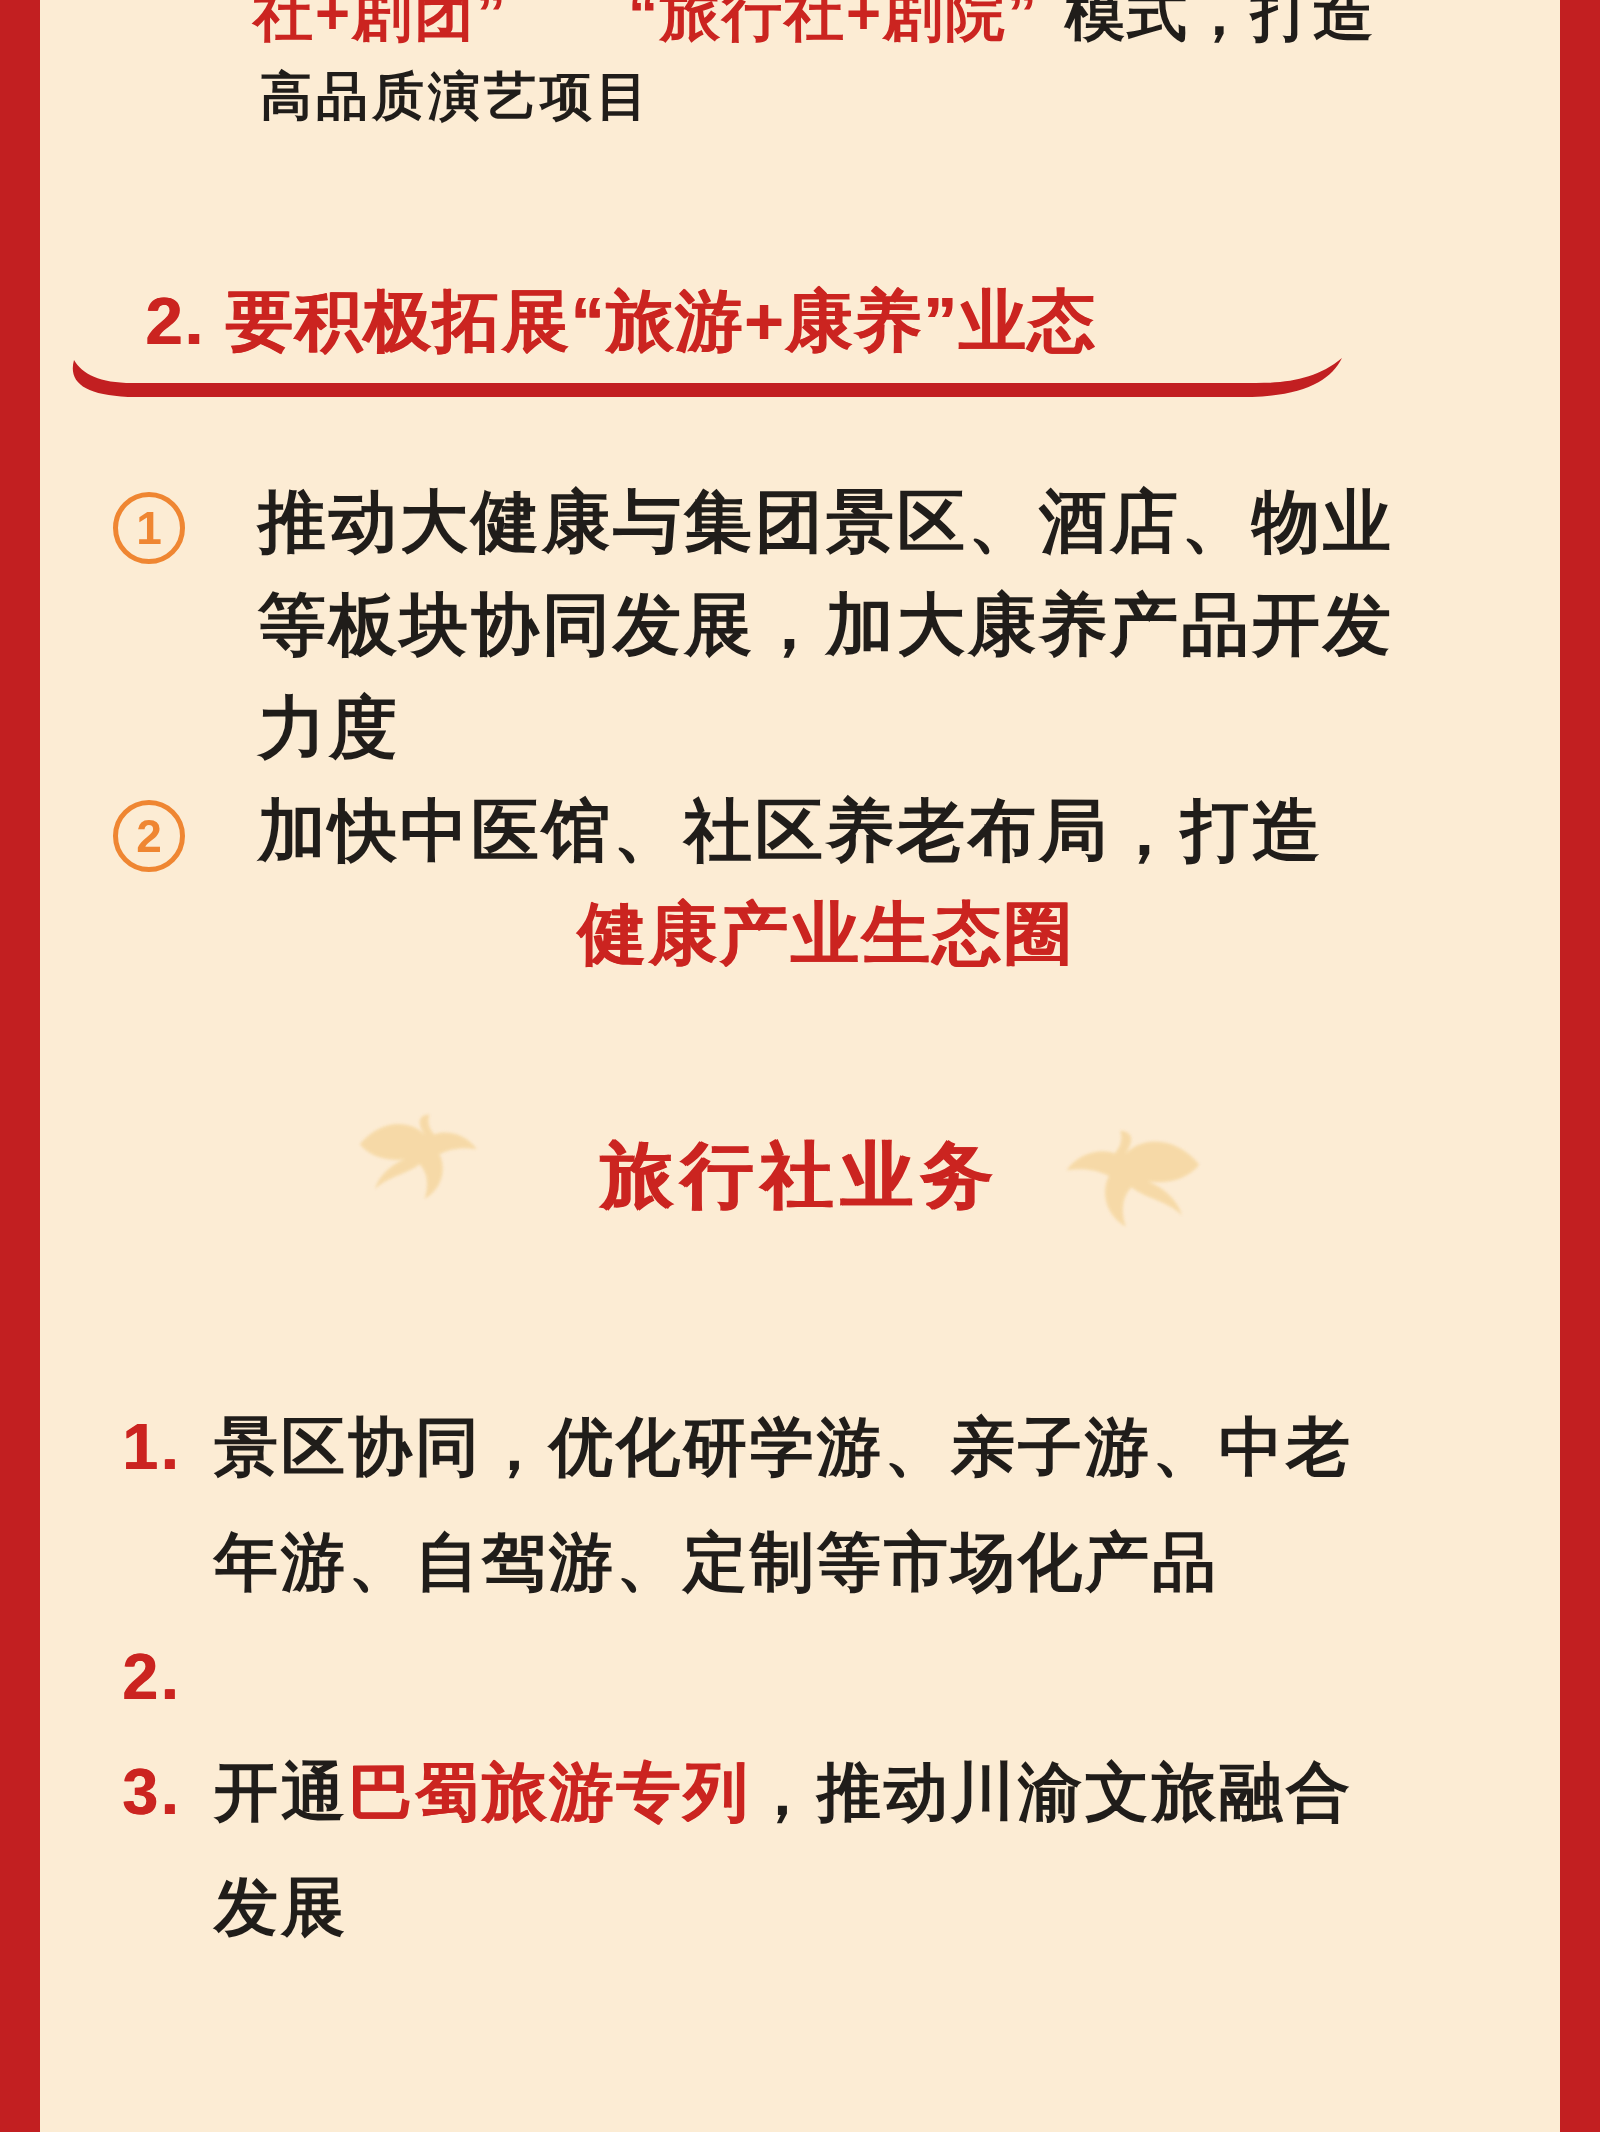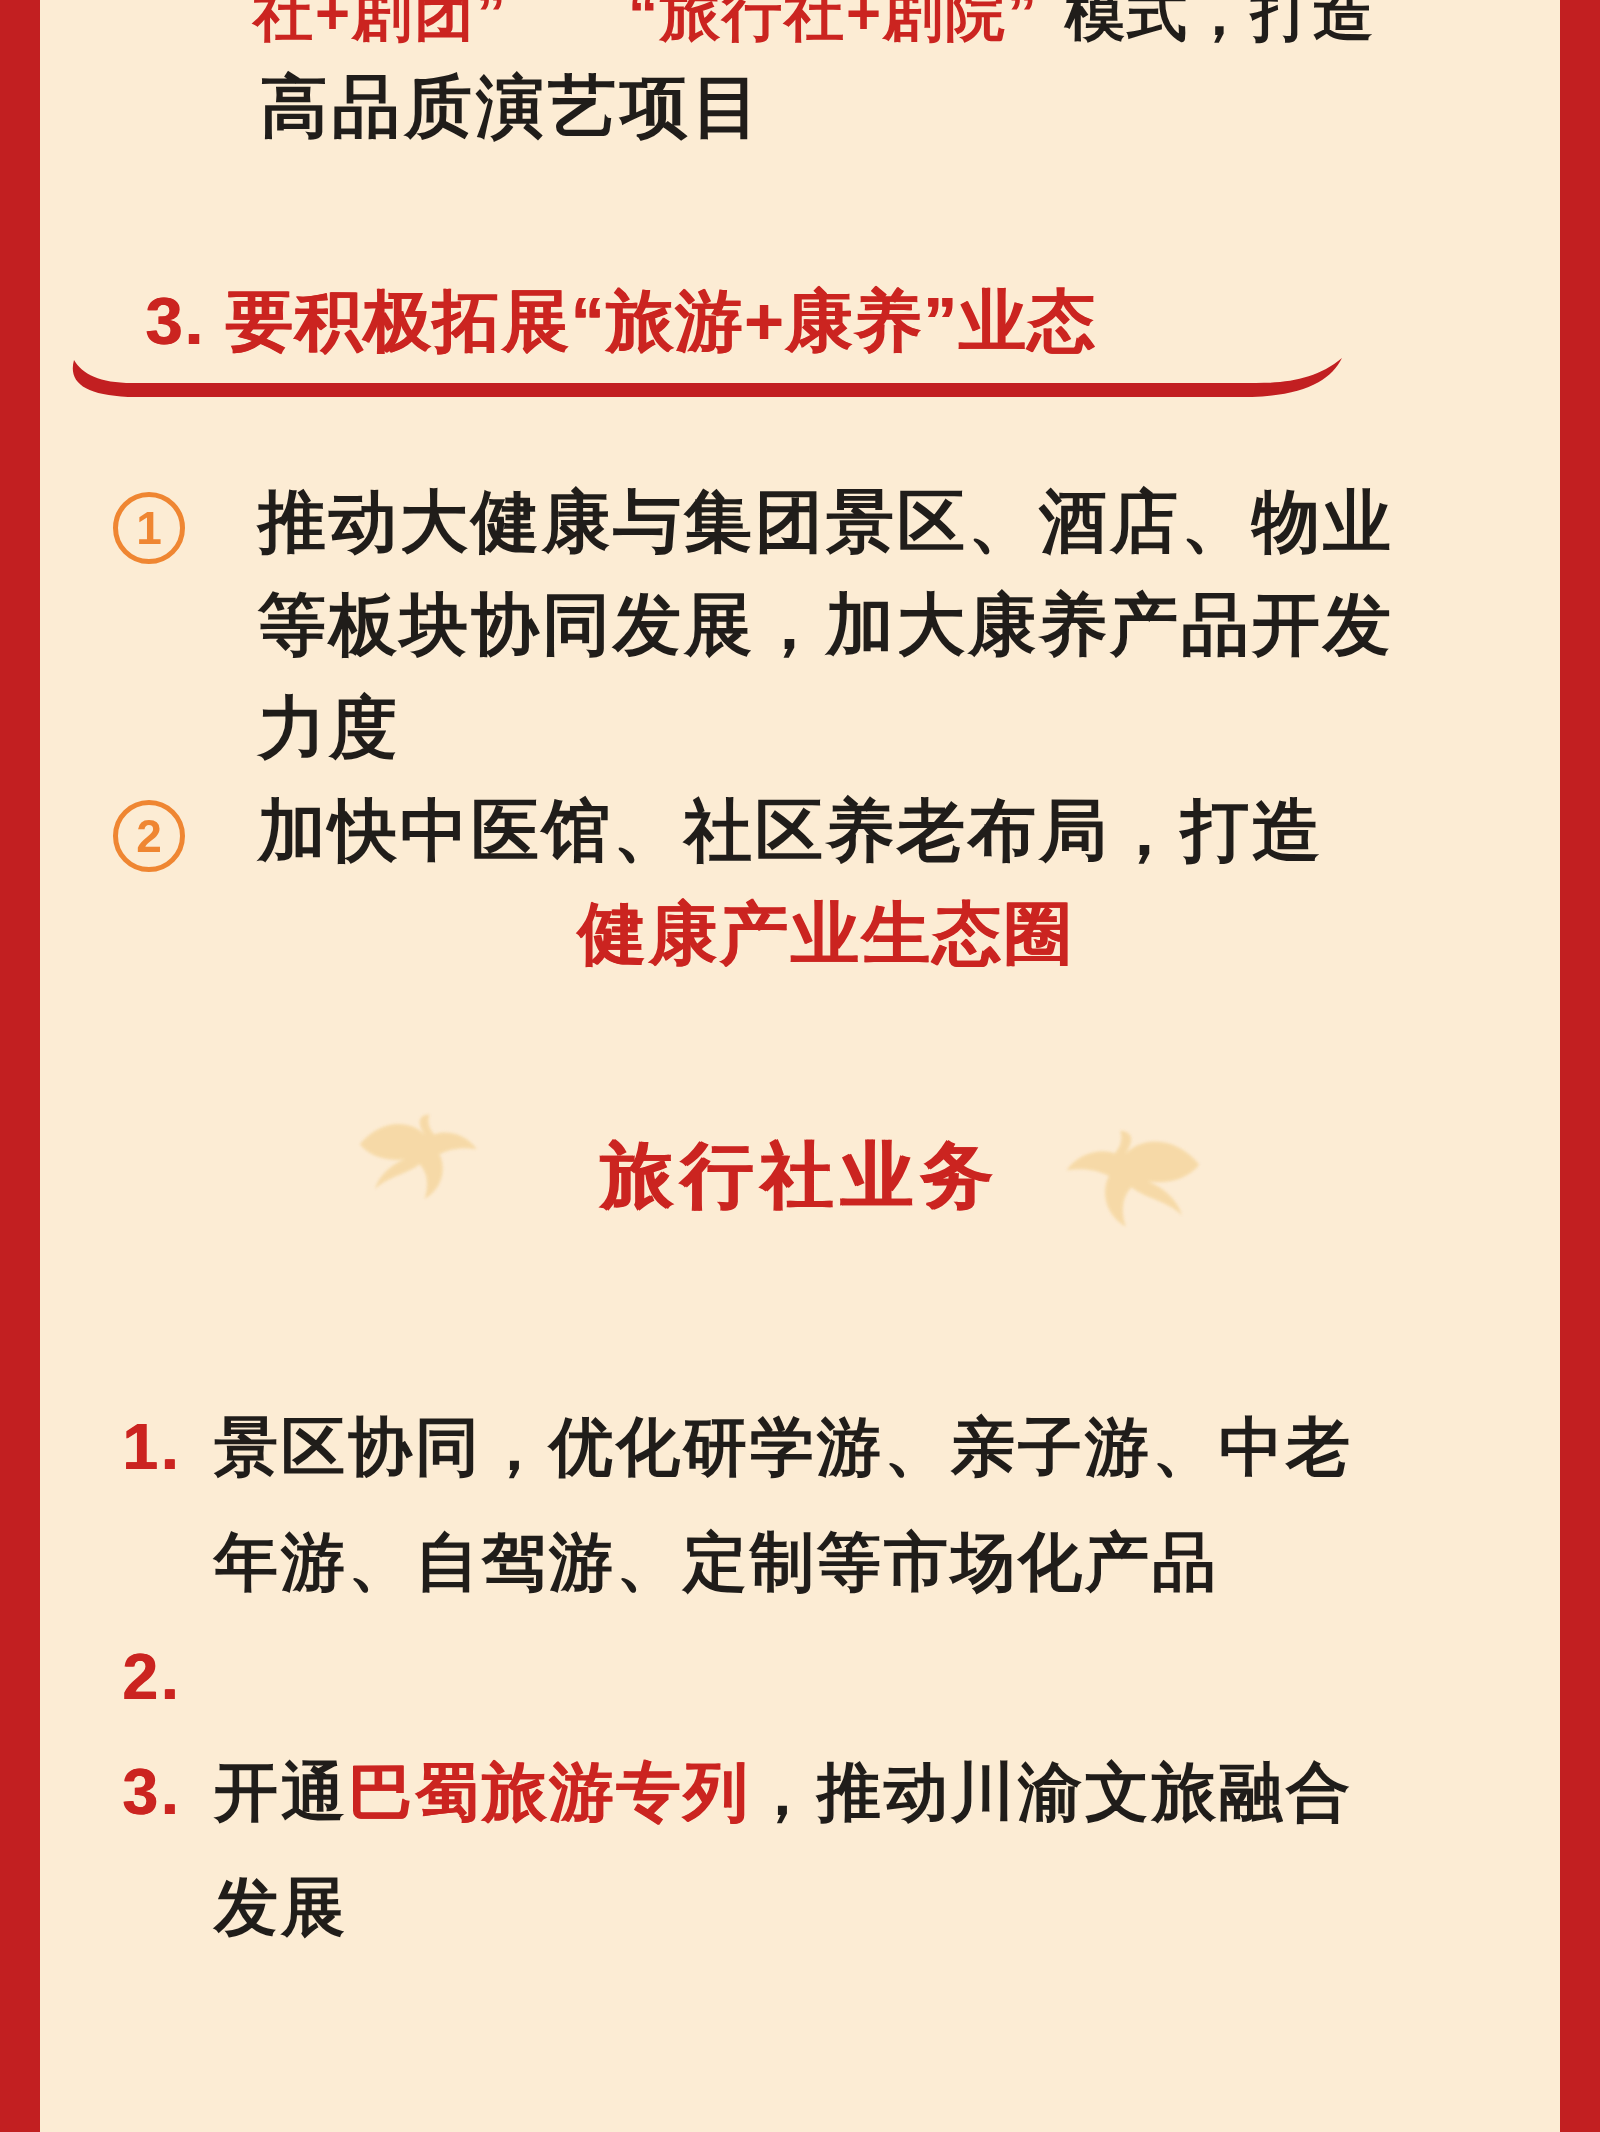--- a/index.html
+++ b/index.html
@@ -19,21 +19,21 @@
   .topline{
     position:absolute;left:253px;top:-18px;
     font-size:60px;line-height:64px;letter-spacing:2px;
     color:var(--ink,#201d1a);white-space:nowrap;
   }
   .topline .red{color:var(--accent-red,#cb2420);}
   .topline .gap{margin-left:120px;}
   .topline .ink{margin-left:26px;}
   .topline2{
     position:absolute;left:260px;top:62px;
-    font-size:68px;letter-spacing:4px;
+    font-size:52px;letter-spacing:4px;
     color:var(--ink,#201d1a);white-space:nowrap;
   }
 
   
   .h4{
     position:absolute;left:145px;top:276px;
     font-size:67px;font-weight:900;letter-spacing:2px;
     color:var(--accent-red,#cb2420);white-space:nowrap;
     text-shadow:1px 0 0 var(--accent-red,#cb2420);
   }
@@ -96,21 +96,21 @@
 <div class="page">
 
   <div class="side-bar side-left"></div>
   <div class="side-bar side-right"></div>
 
   <div class="topline">
     <span class="red">社+剧团”</span><span class="red gap">“旅行社+剧院”</span><span class="ink">模式，打造</span>
   </div>
   <div class="topline2">高品质演艺项目</div>
 
-  <div class="h4">3. 要积极拓展“旅游+康养”业态</div>
+  <div class="h4">2. 要积极拓展“旅游+康养”业态</div>
 
   <svg class="swoosh" width="1280" height="50" viewBox="0 0 1280 50">
     <path d="M6,4 C0,26 16,39 60,41 L1184,41 C1238,39 1263,24 1274,2
              C1250,22 1222,27 1188,27 L64,27 C32,27 14,18 6,4 Z" fill="var(--bar-red,#c21f21)"></path>
   </svg>
 
   <div class="circ c1">
     <span>1</span>
   </div>
   <div class="circ c2">

